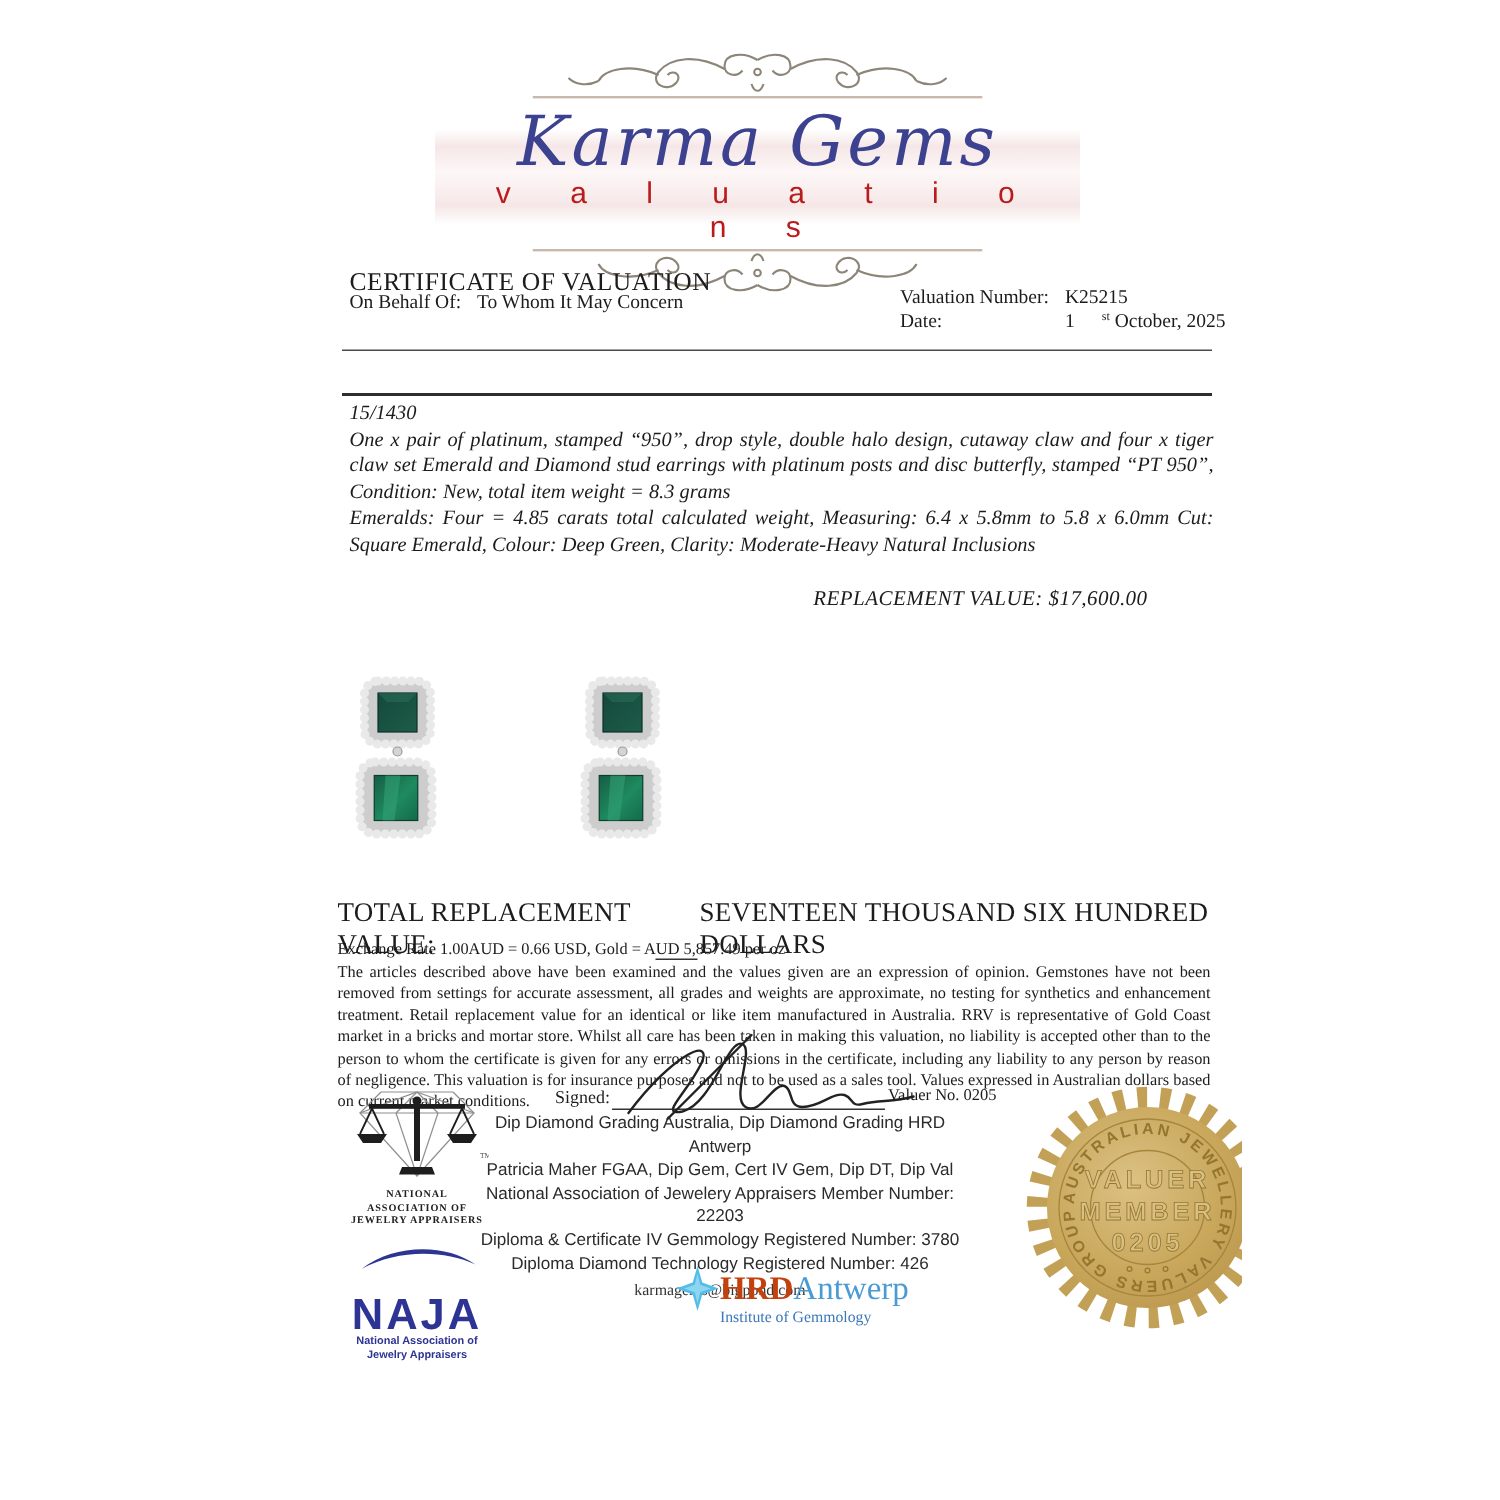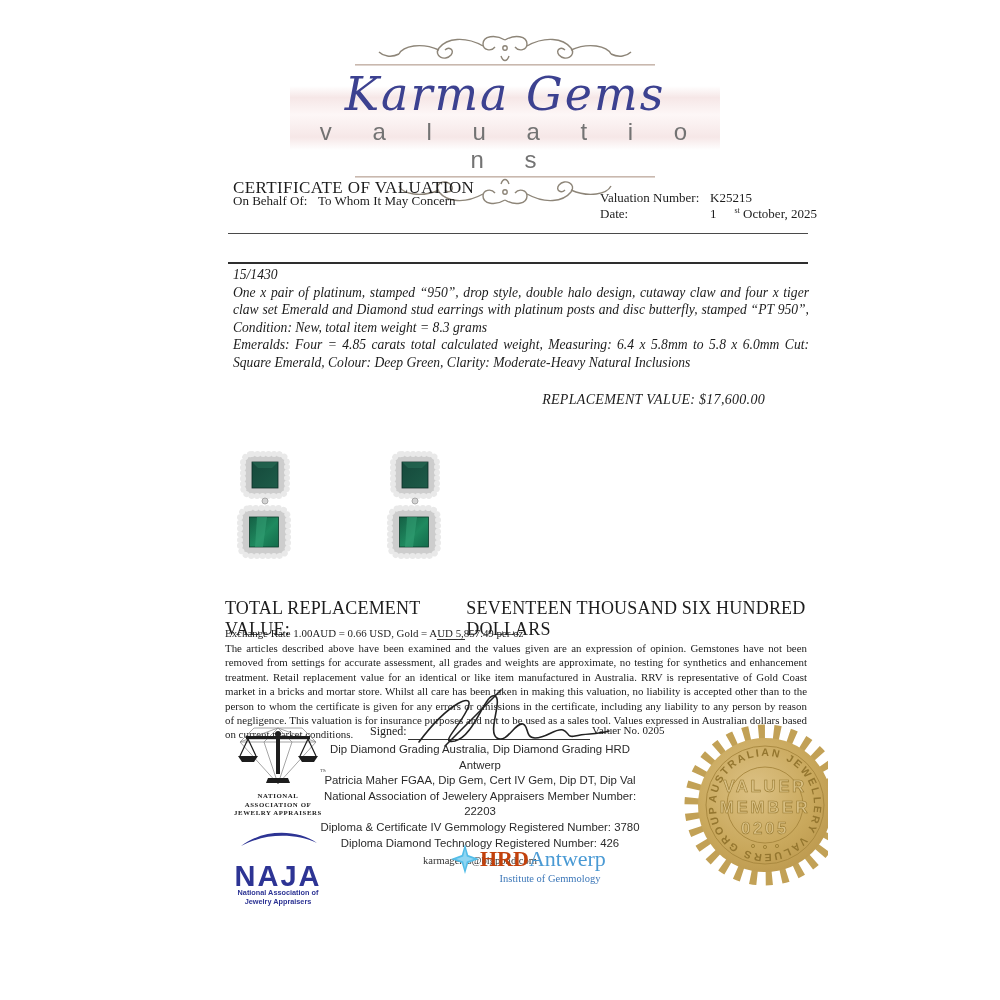--- a/index.html
+++ b/index.html
@@ -7,21 +7,21 @@
         font-family:"Liberation Serif", serif;color:#1c1c1c;}
   .abs{position:absolute;}
 
   
   .brand{left:300px;top:34px;width:410px;text-align:center;}
   .brand .band{position:absolute;left:-10px;right:-10px;top:52px;height:64px;
     background:linear-gradient(#fff 0%,#f6e7e7 18%,#fdf7f7 45%,#f6e7e7 80%,#fff 100%);z-index:0;}
   .brand-script{position:relative;z-index:1;font-family:"DejaVu Serif",serif;font-style:italic;
     font-size:46px;line-height:48px;color:#3c4190;letter-spacing:2px;}
   .brand-sub{position:relative;z-index:1;font-family:"Liberation Sans",sans-serif;
-    font-size:24px;color:#737373;letter-spacing:17px;padding-left:14px;margin-top:0px;}
+    font-size:20px;color:#b91c1c;letter-spacing:17px;padding-left:14px;margin-top:0px;}
   .flourish{display:block;margin:0 auto;}
 
   
   .cert-title{left:233px;top:178px;font-size:17px;letter-spacing:.4px;}
   .behalf{left:233px;top:193px;font-size:13px;}
   .behalf .lbl{display:inline-block;width:82px;}
   .valblock{left:600px;top:190px;font-size:13px;}
   .valblock .row{display:flex;}
   .valblock .lbl{width:110px;}
   sup{font-size:8px;margin-left:18px;}
@@ -69,21 +69,21 @@
 
   .naja{left:233px;top:831px;width:90px;text-align:center;font-family:"Liberation Sans",sans-serif;}
   .naja .word{font-weight:800;font-size:29px;line-height:26px;color:#2d3494;letter-spacing:2px;margin-top:12px;}
   .naja .cap{font-size:7.3px;font-weight:bold;color:#2d3494;line-height:8.6px;}
 
   .hrd{left:450px;top:843px;width:170px;font-family:"Liberation Serif",serif;}
   .hrd .row{display:flex;align-items:center;}
   .hrd .name{font-size:22px;}
   .hrd .hrd-b{color:#c2410c;font-weight:bold;}
   .hrd .hrd-l{color:#4a9ad4;}
-  .hrd .cap{font-size:10.5px;color:#3c77b8;margin-left:30px;margin-top:-2px;text-align:center;}
+  .hrd .cap{font-size:10.5px;color:#3c77b8;margin-left:30px;margin-top:-2px;}
 
   .seal{left:678px;top:718px;}
 </style>
 </head>
 <body>
 
 <div class="page">
 
   <div class="abs brand">
     <svg class="flourish" width="300" height="36" viewBox="0 0 300 36">

